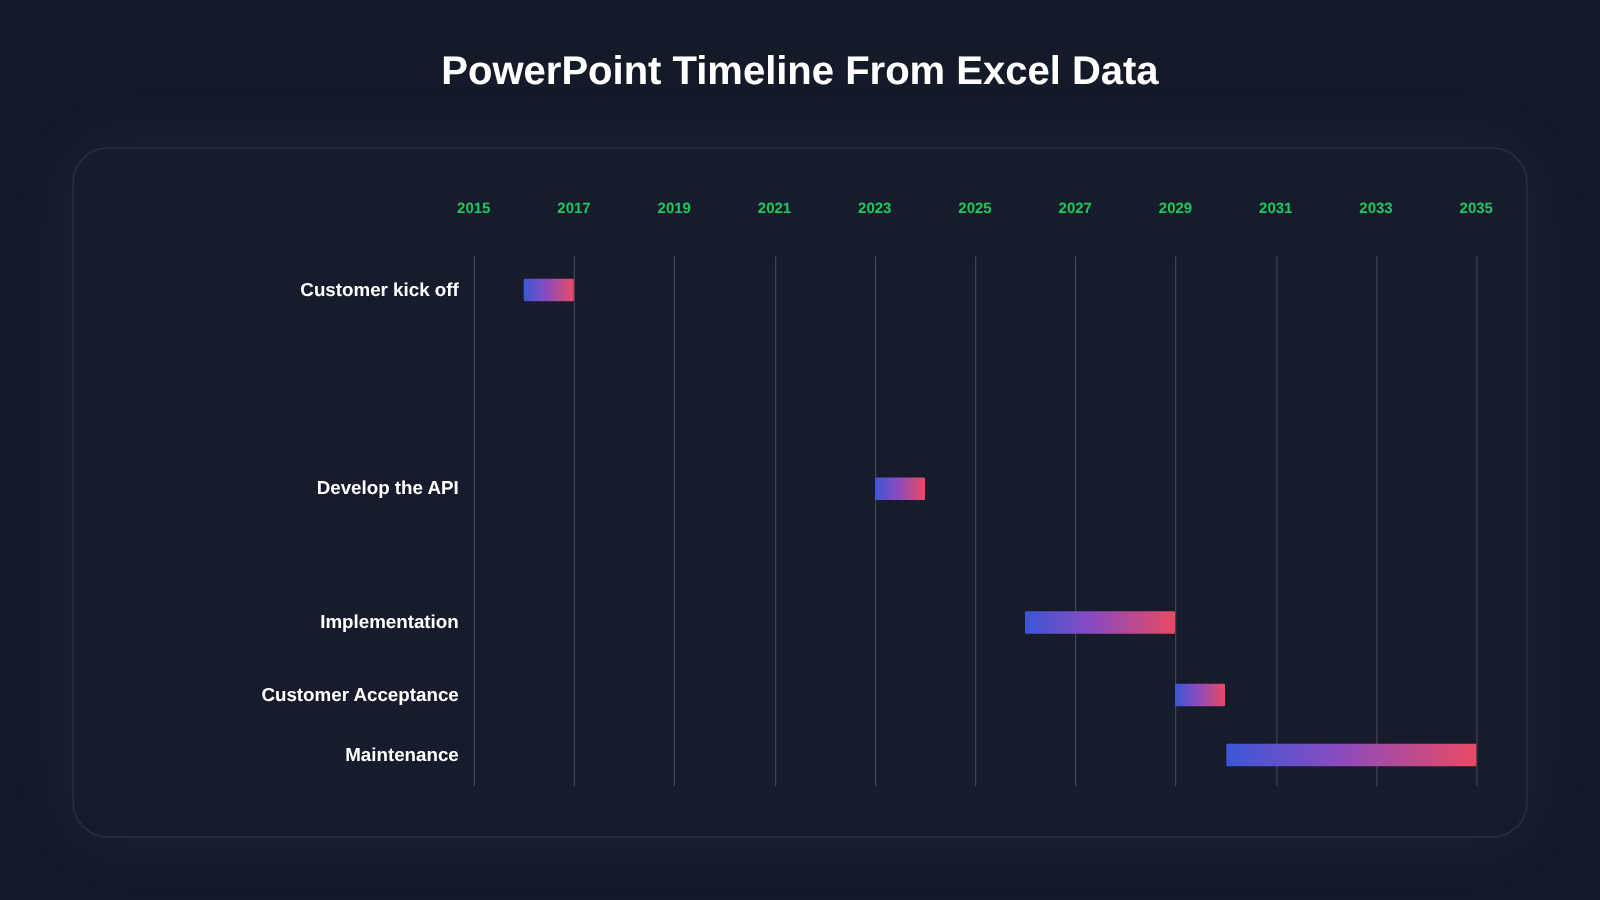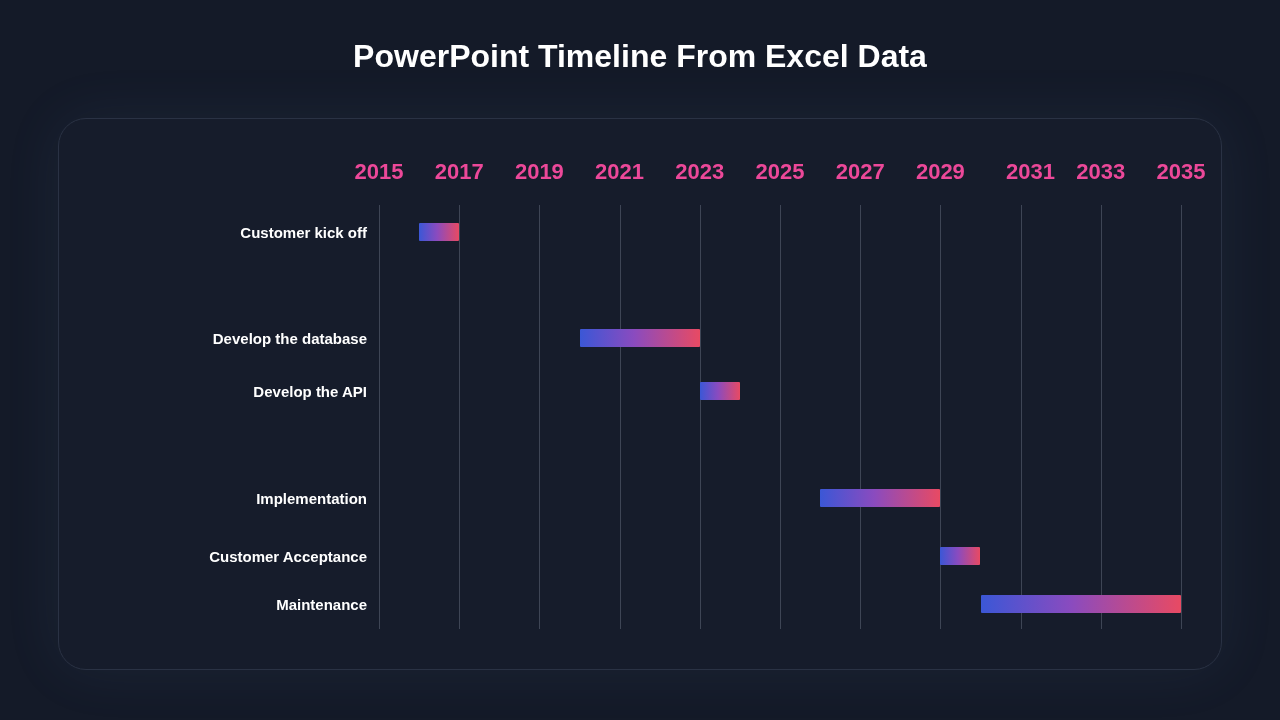--- a/index.html
+++ b/index.html
@@ -37,23 +37,23 @@
   }
   
   .xaxis {
     position: absolute;
     left: 280px; right: 0; top: 0; height: 40px;
   }
   .xtick {
     position: absolute;
     top: 0;
     transform: translateX(-50%);
-    font-size: 22px;
+    font-size: 12px;
     font-weight: 600;
-    color: #ec4899;
+    color: #22c55e;
   }
   
   .plot {
     position: absolute;
     left: 280px; right: 0;
     top: 46px; bottom: 0;
   }
   .grid {
     position: absolute;
     top: 0; bottom: 0;
@@ -100,21 +100,21 @@
 
       <div class="xaxis" id="xaxis">
           <div class="xtick" style="left: 0%;">2015</div>
           <div class="xtick" style="left: 10%;">2017</div>
           <div class="xtick" style="left: 20%;">2019</div>
           <div class="xtick" style="left: 30%;">2021</div>
           <div class="xtick" style="left: 40%;">2023</div>
           <div class="xtick" style="left: 50%;">2025</div>
           <div class="xtick" style="left: 60%;">2027</div>
           <div class="xtick" style="left: 70%;">2029</div>
-          <div class="xtick" style="left: 80%; margin-left: 10px;">2031</div>
+          <div class="xtick" style="left: 80%;">2031</div>
           <div class="xtick" style="left: 90%;">2033</div>
           <div class="xtick" style="left: 100%;">2035</div>
         </div>
 
       <div class="plot" id="plot">
           <div class="grid" style="left: 0%;"></div>
           <div class="grid" style="left: 10%;"></div>
           <div class="grid" style="left: 20%;"></div>
           <div class="grid" style="left: 30%;"></div>
           <div class="grid" style="left: 40%;"></div>
@@ -124,26 +124,20 @@
           <div class="grid" style="left: 80%;"></div>
           <div class="grid" style="left: 90%;"></div>
           <div class="grid" style="left: 100%;"></div>
         </div>
 
       <div class="rows" id="rows">
           <div class="row" style="top: 0px; height: 53.25px;">
             <div class="rowlabel">Customer kick off</div>
             <div style="position: absolute; inset: 0px 0px 0px 280px;">
               <div class="bar" style="left: 5%; width: 5%;"></div>
-            </div>
-          </div>
-          <div class="row" style="top: 106.5px; height: 53.25px;">
-            <div class="rowlabel">Develop the database</div>
-            <div style="position: absolute; inset: 0px 0px 0px 280px;">
-              <div class="bar" style="left: 25%; width: 15%;"></div>
             </div>
           </div>
           <div class="row" style="top: 159.75px; height: 53.25px;">
             <div class="rowlabel">Develop the API</div>
             <div style="position: absolute; inset: 0px 0px 0px 280px;">
               <div class="bar" style="left: 40%; width: 5%;"></div>
             </div>
           </div>
           <div class="row" style="top: 266.25px; height: 53.25px;">
             <div class="rowlabel">Implementation</div>

